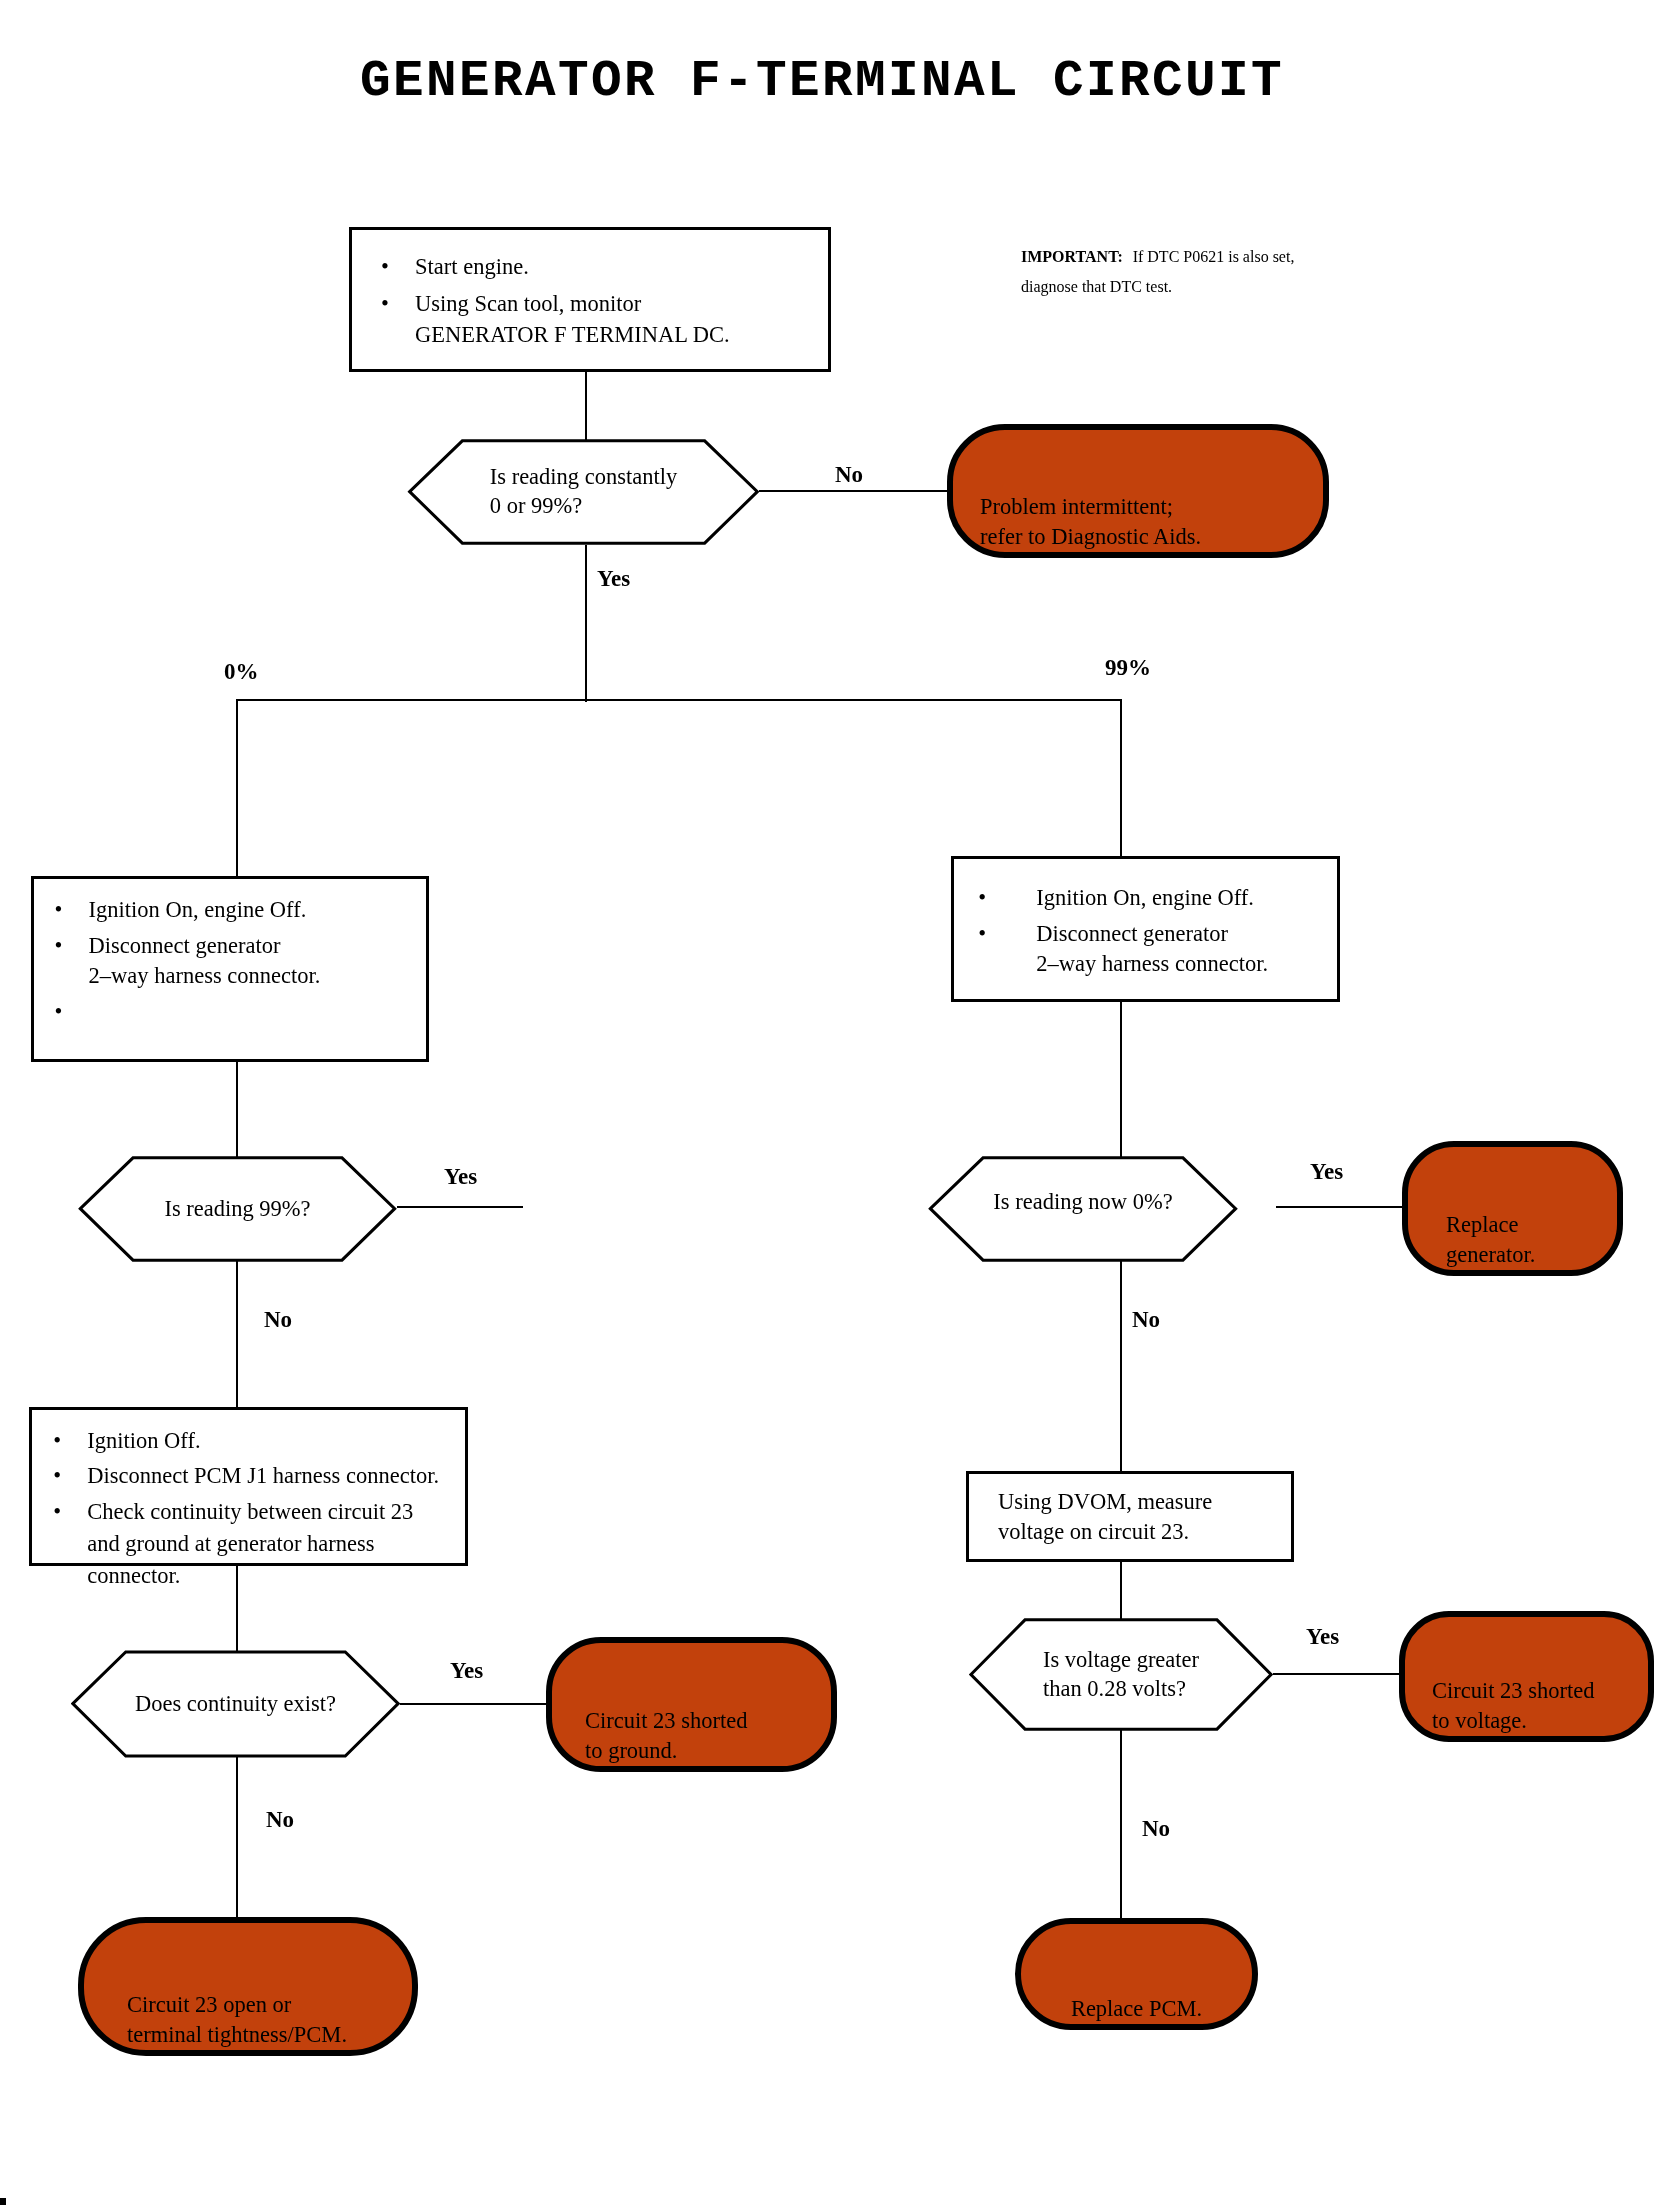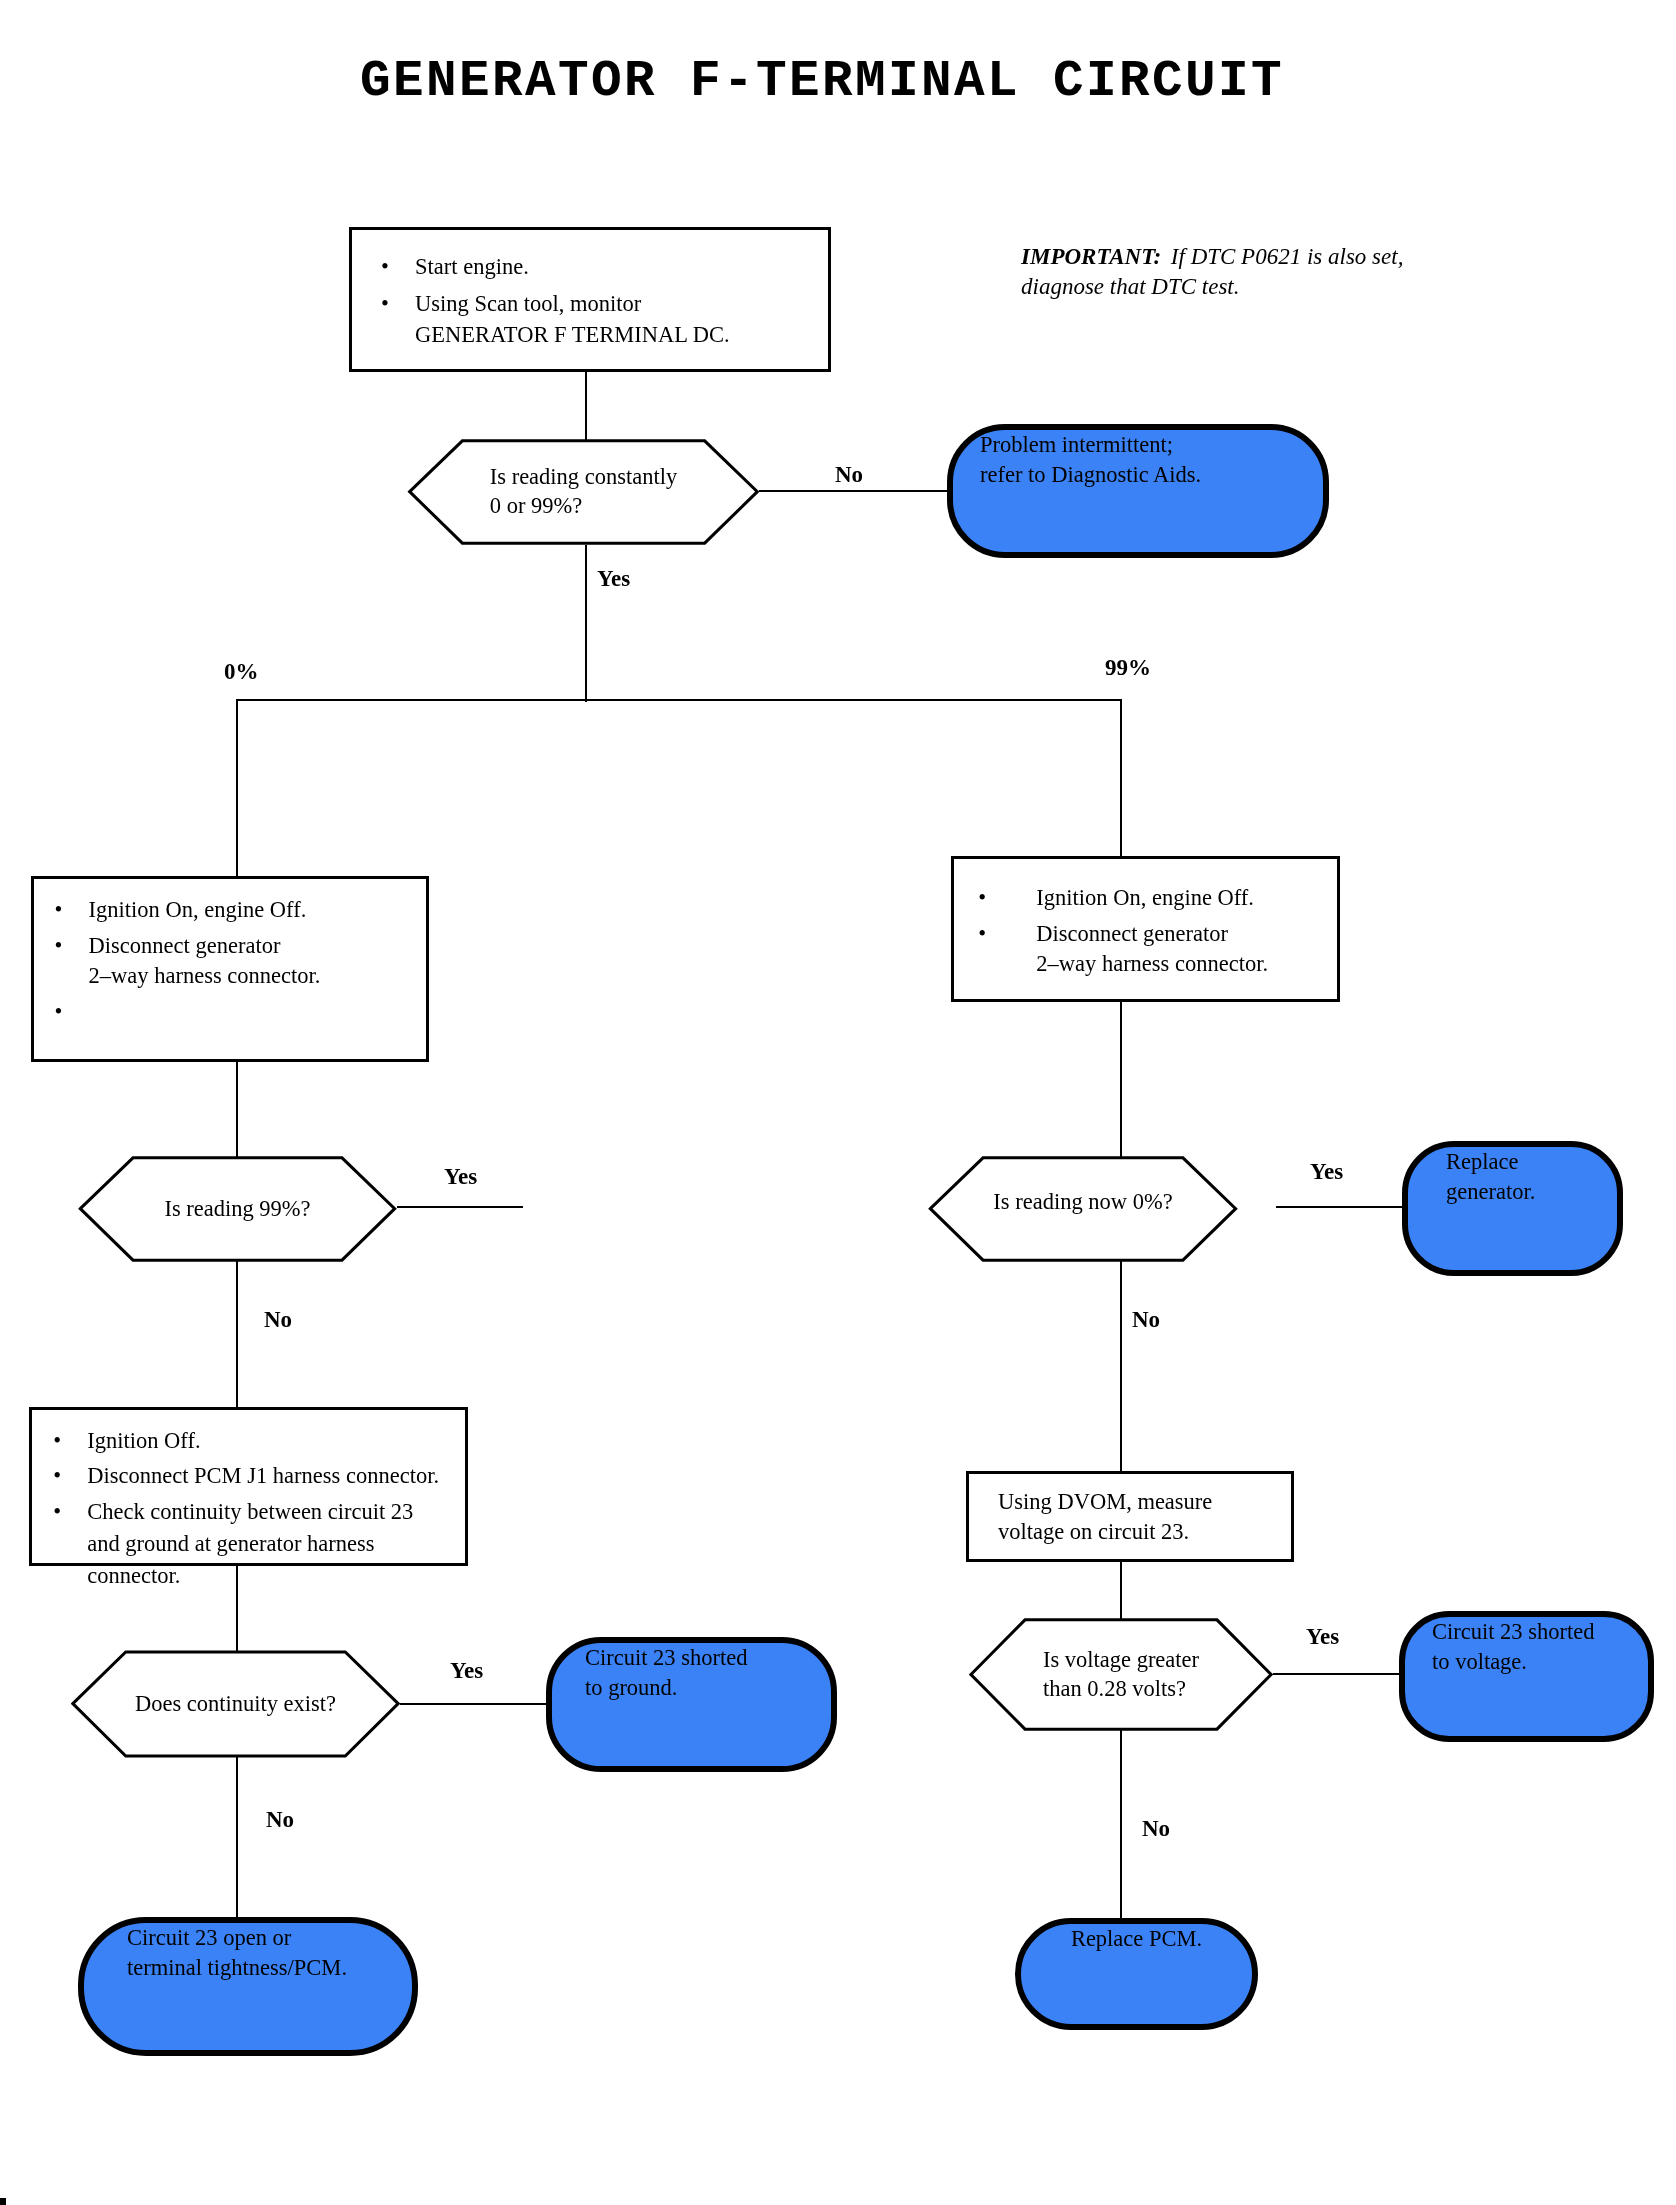--- a/index.html
+++ b/index.html
@@ -20,23 +20,22 @@
     font-weight:bold;
     font-size:51px;
     letter-spacing:2.4px;
     white-space:nowrap;
     margin:0;
   }
   .note{
     position:absolute;
     left:1021px; top:242px;
     width:498px;
-    font-size:23px;
+    font-size:16px;
     line-height:30px;
-    font-style:italic;
   }
   .note .lbl{font-weight:bold;}
   .note .after-lbl{margin-left:9.7px;}
   .pbox{
     position:absolute;
     border:3px solid #000;
     background:#fff;
     box-sizing:border-box;
     font-size:22.5px;
     line-height:31px;
@@ -49,23 +48,23 @@
   .decision svg{position:absolute;left:0;top:0;}
   .decision .dtext{
     position:absolute; inset:0;
     display:flex; align-items:center; justify-content:center;
     font-size:22.5px; line-height:28.6px;
   }
   .decision .dtext .inner{text-align:left;width:max-content;}
   .terminal{
     position:absolute;
     border:6.7px solid #000;
-    background:#3b82f6;
+    background:#c2410c;
     box-sizing:border-box;
-    display:flex; align-items:flex-start;
+    display:flex; align-items:flex-end;
     font-size:22.5px; line-height:30px;
   }
   .terminal .inner{text-align:left;width:max-content;}
   .terminal.centered{justify-content:center;}
   .line-v{position:absolute;width:2.4px;background:#000;}
   .line-h{position:absolute;height:2.4px;background:#000;}
   .edge-label{
     position:absolute;
     font-size:23px;
     line-height:24px;

